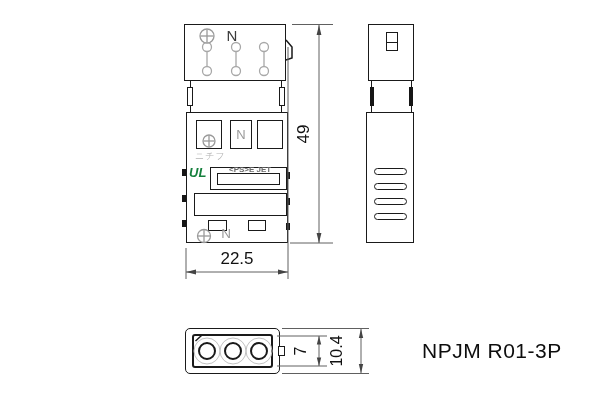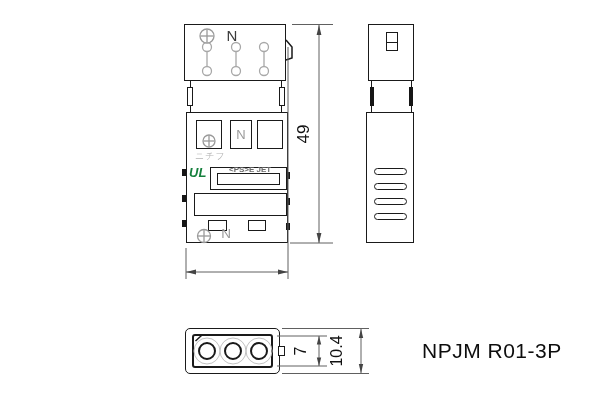--- a/index.html
+++ b/index.html
@@ -145,20 +145,21 @@
   <div class="txt ctr gray" style="left:231px;top:128px;width:20px;font-size:13px;">N</div>
 
   <div class="txt" style="left:195px;top:152px;font-size:9px;letter-spacing:1px;color:#b5b5b5;text-align:center;">ニチフ</div>
 
   <div class="txt" style="left:229px;top:166px;font-size:8px;color:#6b6b6b;font-weight:bold;">&lt;PS&gt;E JET</div>
 
   <div class="txt" style="left:189px;top:166px;font-size:13px;font-weight:bold;font-style:italic;color:#15803d;">UL</div>
 
   <div class="txt ctr gray" style="left:216px;top:227px;width:20px;font-size:13.5px;">N</div>
 
+  <div class="txt ctr" style="left:186px;top:250px;width:102px;font-size:17px;">22.5</div>
 
   <div class="txt rot" style="left:303px;top:134px;font-size:17px;">49</div>
 
   <div class="txt rot" style="left:301px;top:351px;font-size:16px;">7</div>
 
   <div class="txt rot" style="left:337px;top:351px;font-size:16px;">10.4</div>
 
   <div class="txt" style="left:422px;top:340px;font-size:21px;color:#0d0d0d;letter-spacing:0.5px;">NPJM R01-3P</div>
 
 </div>

